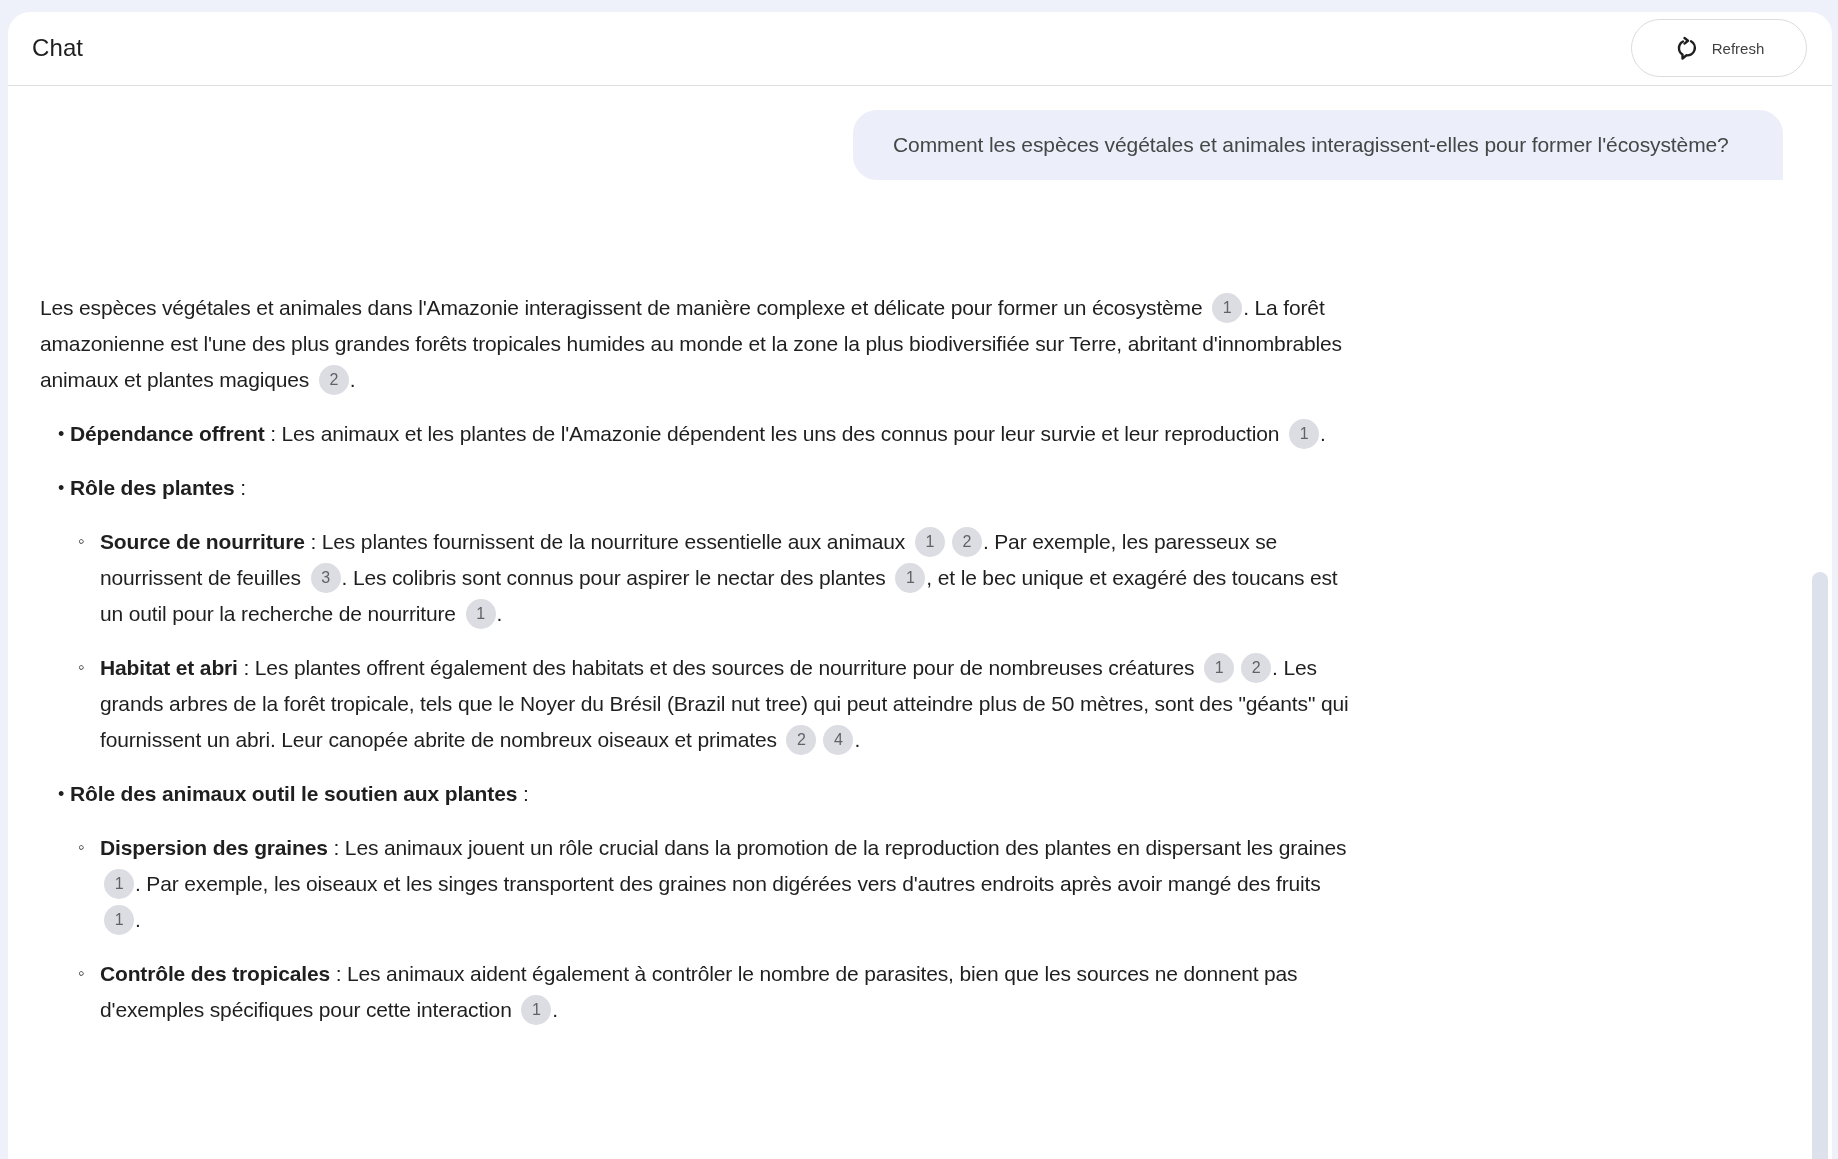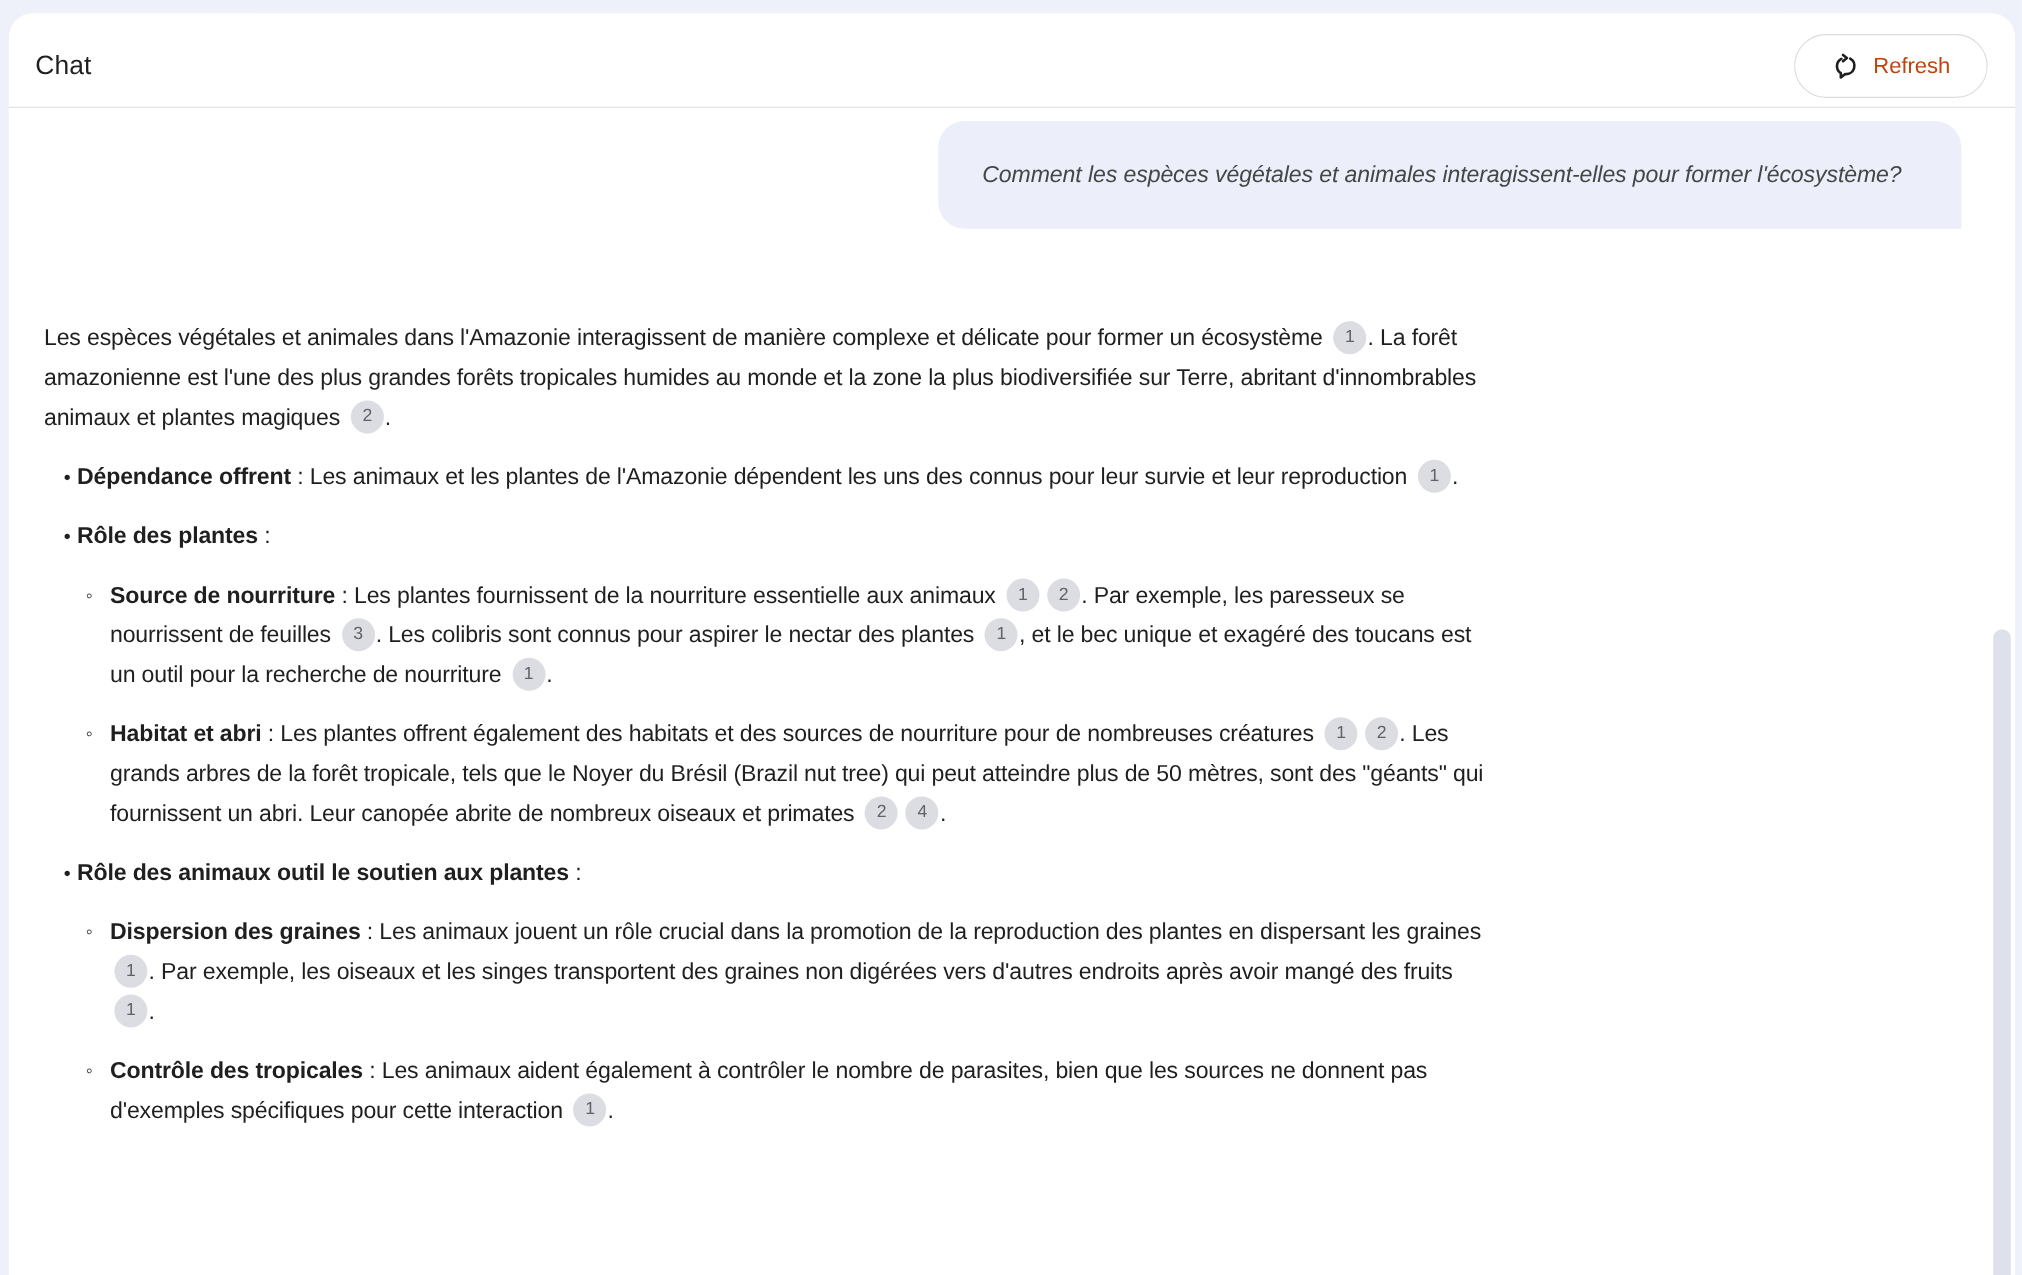--- a/index.html
+++ b/index.html
@@ -18,21 +18,21 @@
       top: 12px;
       width: 1824px;
       height: 1160px;
       background: #ffffff;
       border-radius: 22px 22px 0 0;
       overflow: hidden;
     }
     .header {
       position: absolute;
       left: 0;
-      top: 12px;
+      top: 0;
       width: 100%;
       height: 73px;
       border-bottom: 1px solid #e0e0e0;
     }
     .header-title {
       position: absolute;
       left: 24px;
       top: 22px;
       font-size: 24px;
       color: #1f1f1f;
@@ -53,43 +53,42 @@
       justify-content: center;
       gap: 12px;
       cursor: pointer;
     }
     .refresh-btn .icon {
       width: 26px;
       height: 26px;
       display: inline-block;
     }
     .refresh-btn .label {
-      font-size: 20px;
-      color: #c2410c;
+      font-size: 15px;
+      color: #404040;
     }
     .scroll-area {
       position: absolute;
       left: 0;
       top: 74px;
       width: 100%;
       bottom: 0;
     }
     .user-bubble {
       position: absolute;
       left: 845px;
       top: 24px;
       width: 930px;
-      height: 98px;
+      height: 70px;
       background: #eceefa;
       border-radius: 24px 24px 0 24px;
       box-sizing: border-box;
       padding: 0 40px 0 40px;
       display: flex;
       align-items: center;
-      font-style: italic;
     }
     .user-bubble .text {
       font-size: 21px;
       color: #444746;
       letter-spacing: -0.1px;
     }
     .answer {
       position: absolute;
       left: 32px;
       top: 204px;

